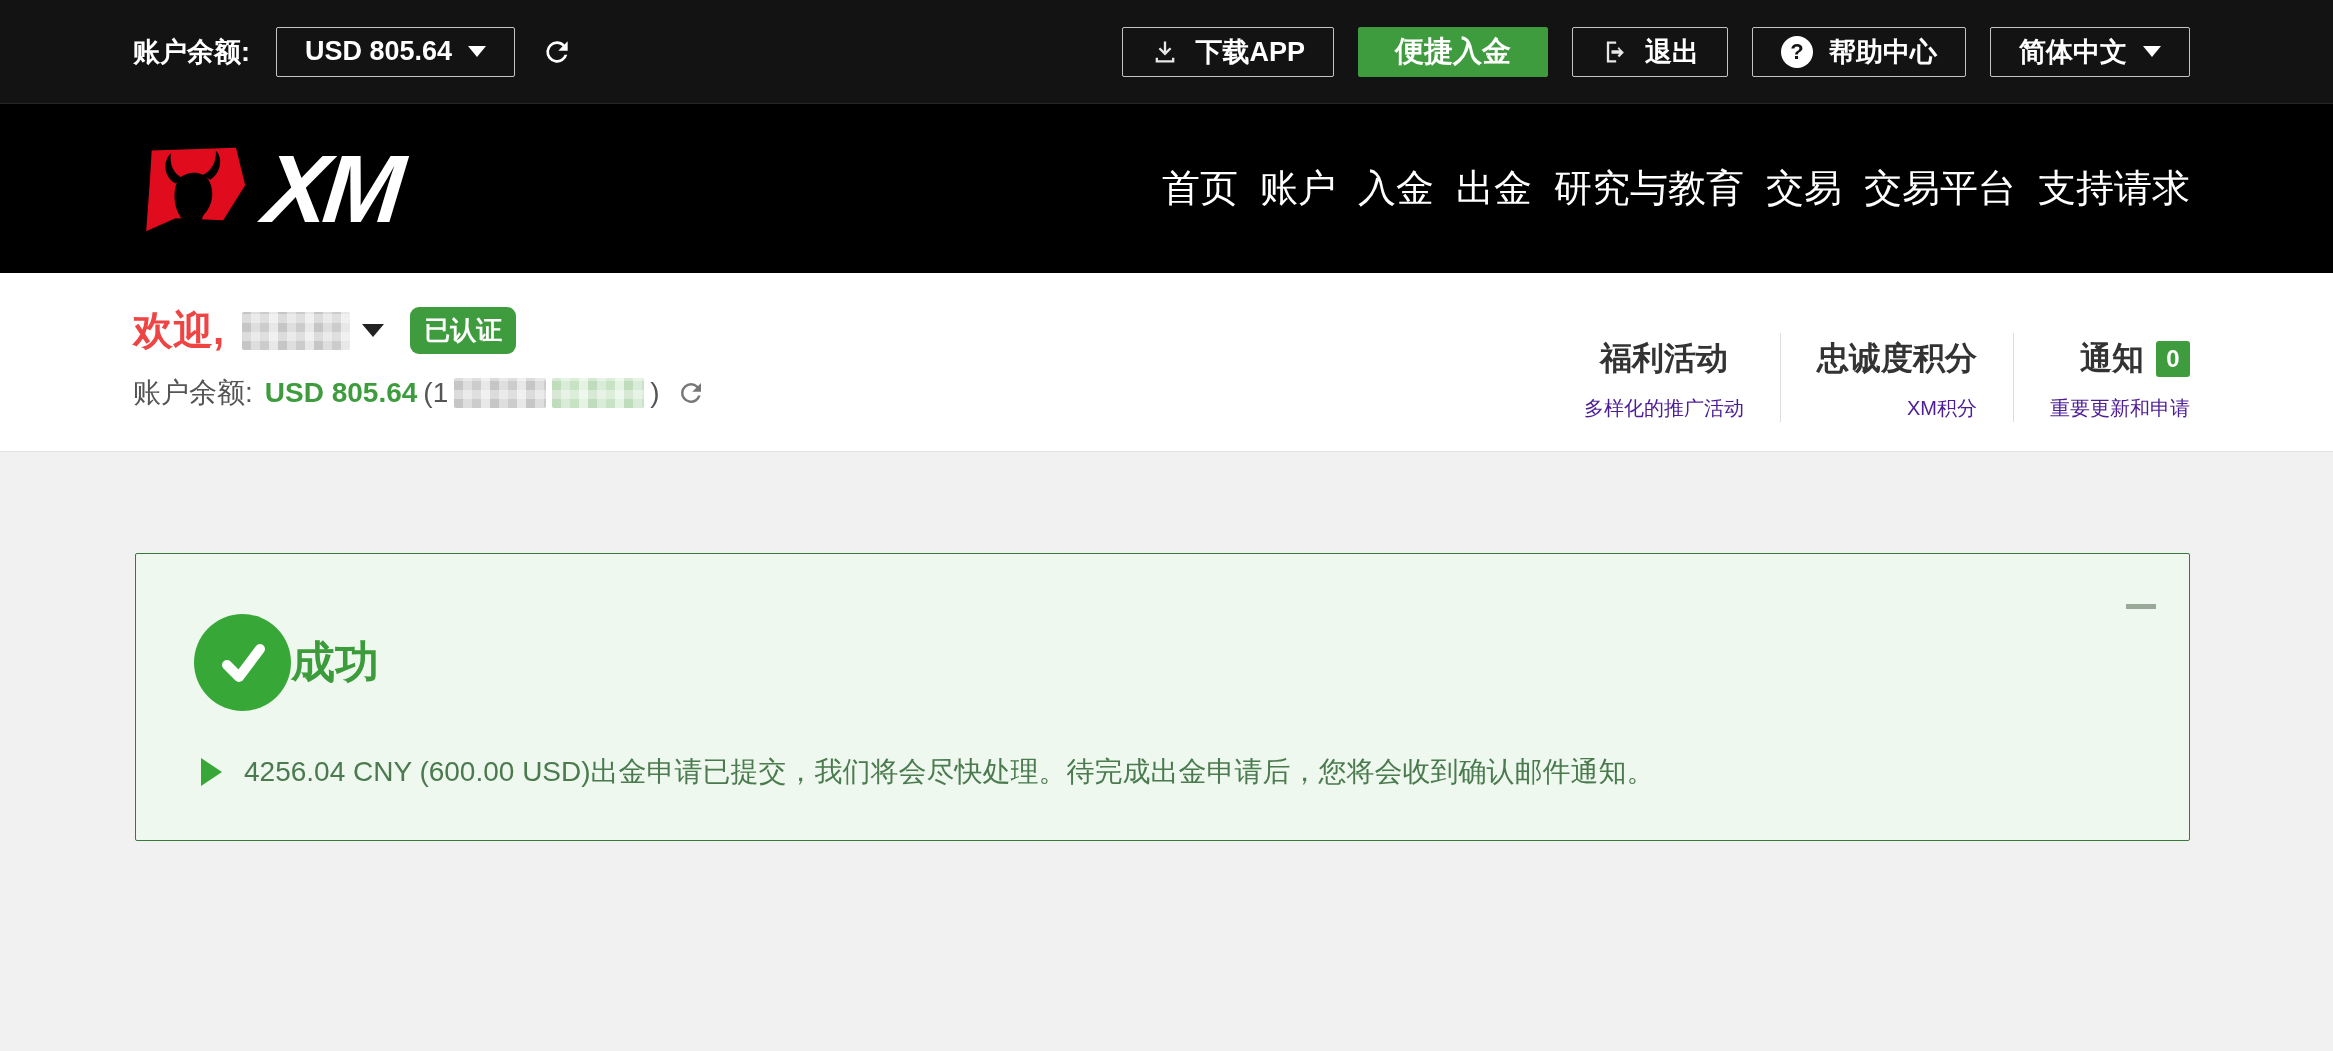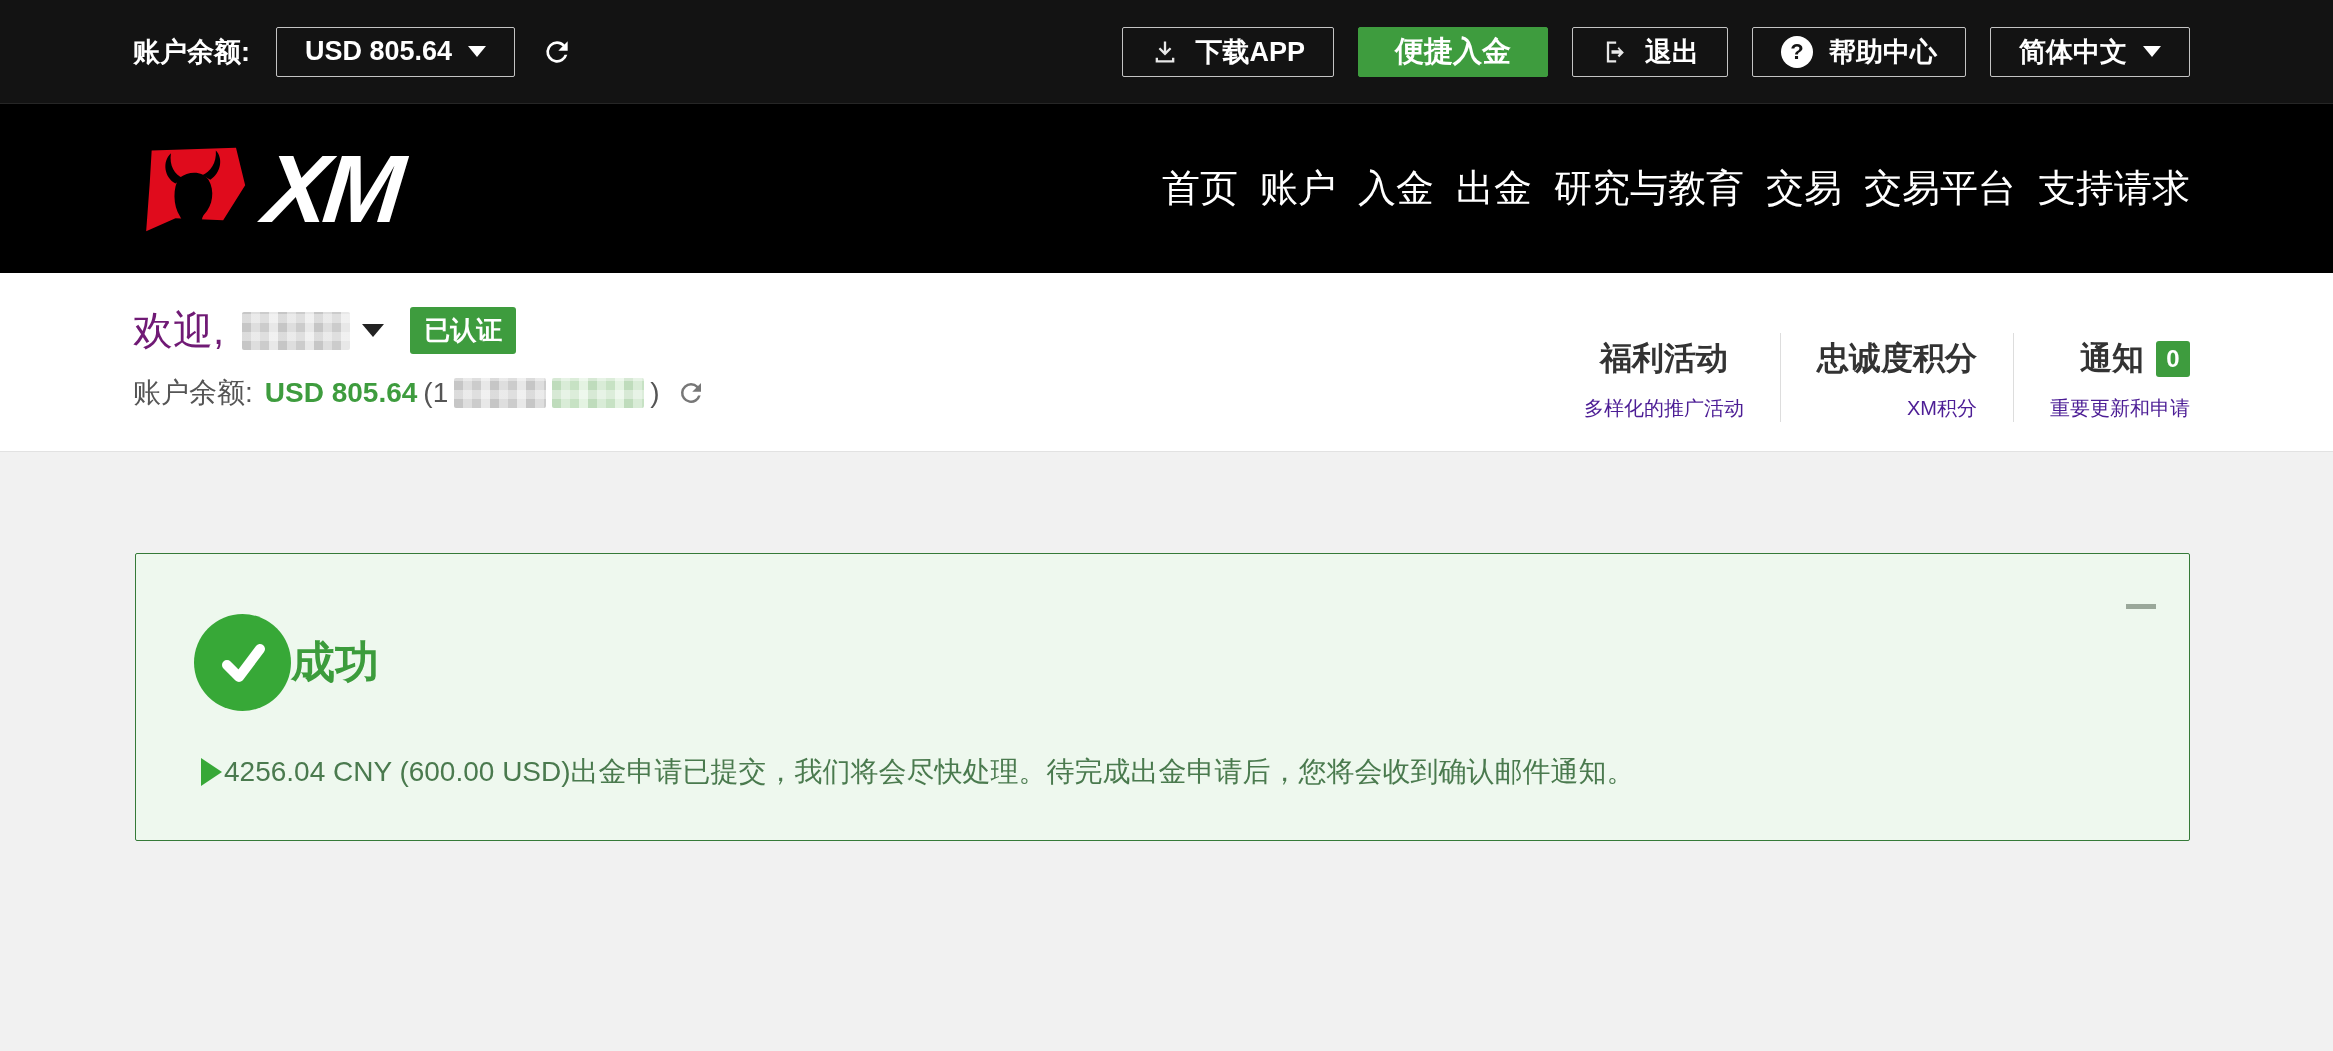--- a/index.html
+++ b/index.html
@@ -36,33 +36,33 @@
   .logo svg{width:118px;height:88px}
   .logo-text{color:#fff;font-size:96px;font-weight:900;font-style:italic;letter-spacing:-5px;
     transform:skewX(-6deg);line-height:1}
   .nav-items{display:flex;list-style:none;gap:22px}
   .nav-items a{color:#fff;font-size:38px;text-decoration:none;white-space:nowrap}
 
   
   .welcome{height:179px;background:#fff;border-bottom:1px solid #e2e2e2;
     display:flex;justify-content:space-between;padding:30px 143px 0 133px}
   .row1{display:flex;align-items:center}
-  .greeting{font-size:40px;font-weight:normal;color:#701a75}
+  .greeting{font-size:40px;font-weight:bold;color:#ef4444}
   .pix{background-image:
       repeating-linear-gradient(0deg,rgba(255,255,255,0) 0 9px,rgba(255,255,255,.38) 9px 18px),
       repeating-linear-gradient(90deg,#c6c6c6 0 9px,#dedede 9px 18px,#cccccc 18px 27px,#e8e8e8 27px 36px);
     border-radius:2px}
   .pix.greenish{background-image:
       repeating-linear-gradient(0deg,rgba(255,255,255,0) 0 9px,rgba(255,255,255,.38) 9px 18px),
       repeating-linear-gradient(90deg,#bfdcbc 0 9px,#d9ecd7 9px 18px,#c7e2c4 18px 27px,#e4f3e2 27px 36px)}
   .name-blur{width:108px;height:38px;margin-left:18px}
   .caret-dark{width:0;height:0;border-left:11px solid transparent;border-right:11px solid transparent;
     border-top:13px solid #222;margin-left:12px;cursor:pointer}
   .verified-badge{background:var(--accent_green);color:#fff;font-size:26px;font-weight:bold;
-    padding:6px 14px;border-radius:3px;margin-left:26px}
+    padding:6px 14px;border-radius:9px;margin-left:26px}
   .row2{display:flex;align-items:center;margin-top:16px;font-size:28px;color:#555;gap:6px}
   .balance-green{color:var(--accent_green);font-weight:bold;margin-left:6px}
   .acct-blur{width:92px;height:30px;display:inline-block}
   .row2 .icon-btn svg{fill:#777;width:30px;height:30px;margin-left:10px}
 
   .welcome-right{display:flex;align-items:center}
   .wcol{padding:4px 36px 0;cursor:pointer}
   .wcol + .wcol{border-left:1px solid #ddd}
   .wcol:last-child{padding-right:0}
   .wcol .wtitle{font-size:32px;font-weight:bold;color:#333;display:flex;align-items:center;gap:12px;
@@ -80,21 +80,21 @@
     border:1px solid var(--success_border);border-radius:2px;position:relative}
   .collapse-dash{position:absolute;top:50px;right:33px;width:30px;height:5px;background:#9aa89a;cursor:pointer}
   .panel-head{display:flex;align-items:center;padding:60px 0 0 58px}
   .check-circle{width:97px;height:97px;border-radius:50%;background:var(--success_circle);
     display:flex;align-items:center;justify-content:center;flex:none}
   .check-circle svg{width:56px;height:56px}
   .panel-title{font-size:44px;font-weight:bold;color:var(--success_title)}
   .panel-msg-row{display:flex;align-items:center;margin:42px 0 0 65px}
   .triangle{width:0;height:0;border-top:14px solid transparent;border-bottom:14px solid transparent;
     border-left:21px solid var(--success_circle);flex:none}
-  .panel-msg{font-size:28px;color:var(--success_text);margin-left:2px}
+  .panel-msg{font-size:28px;color:var(--success_text);margin-left:22px}
 </style>
 </head>
 <body>
 
 <header class="topbar">
   <div class="topbar-left">
     <span class="balance-label">账户余额:</span>
     <button class="btn">
       <span>USD 805.64</span>
       <span class="caret"></span>

